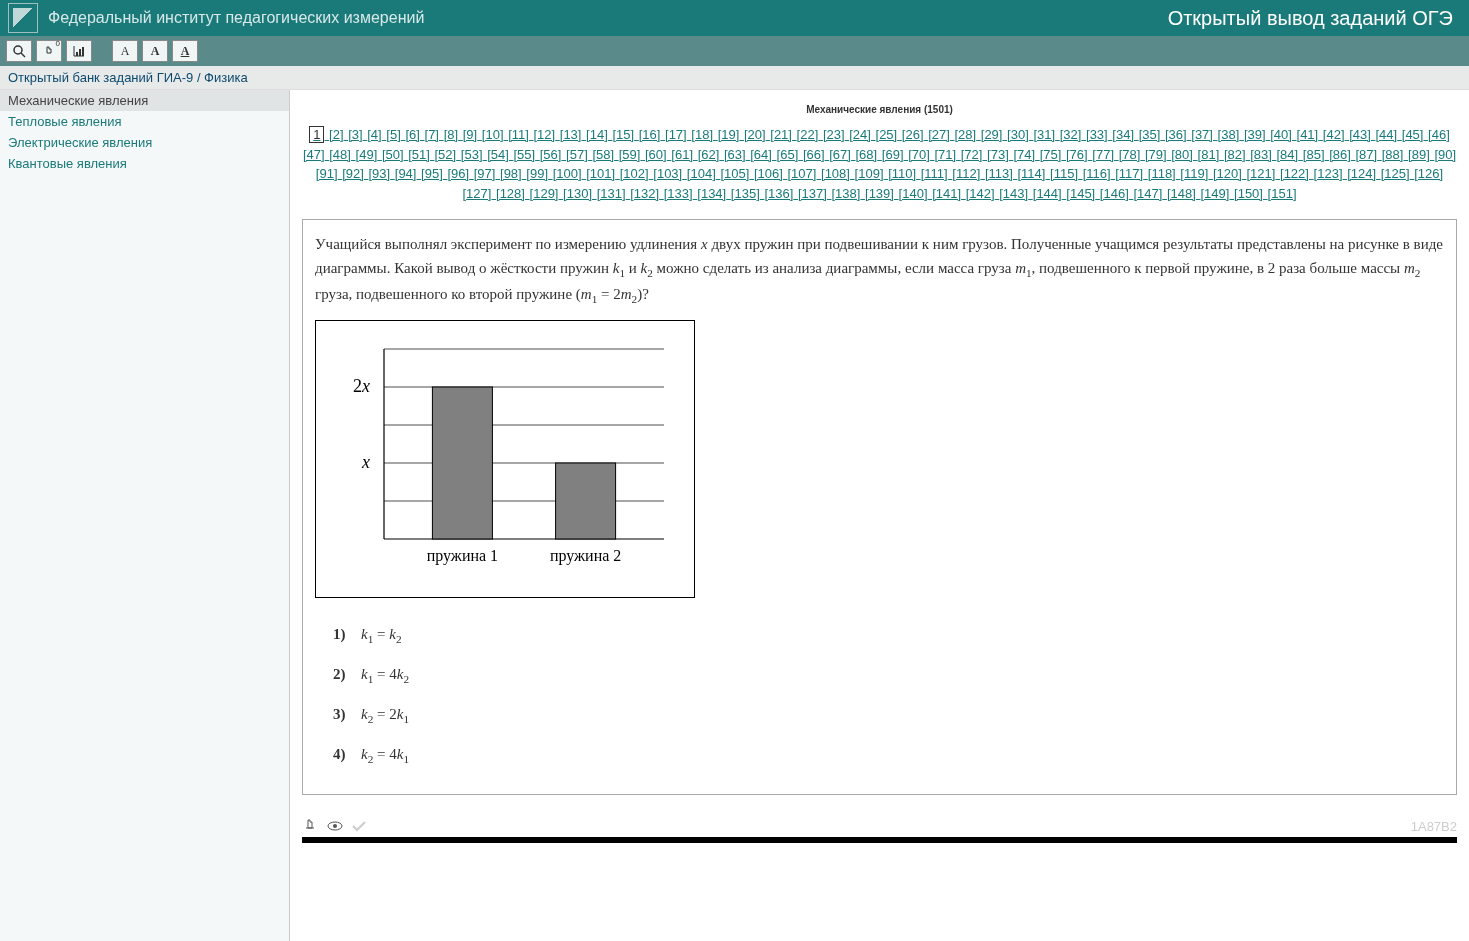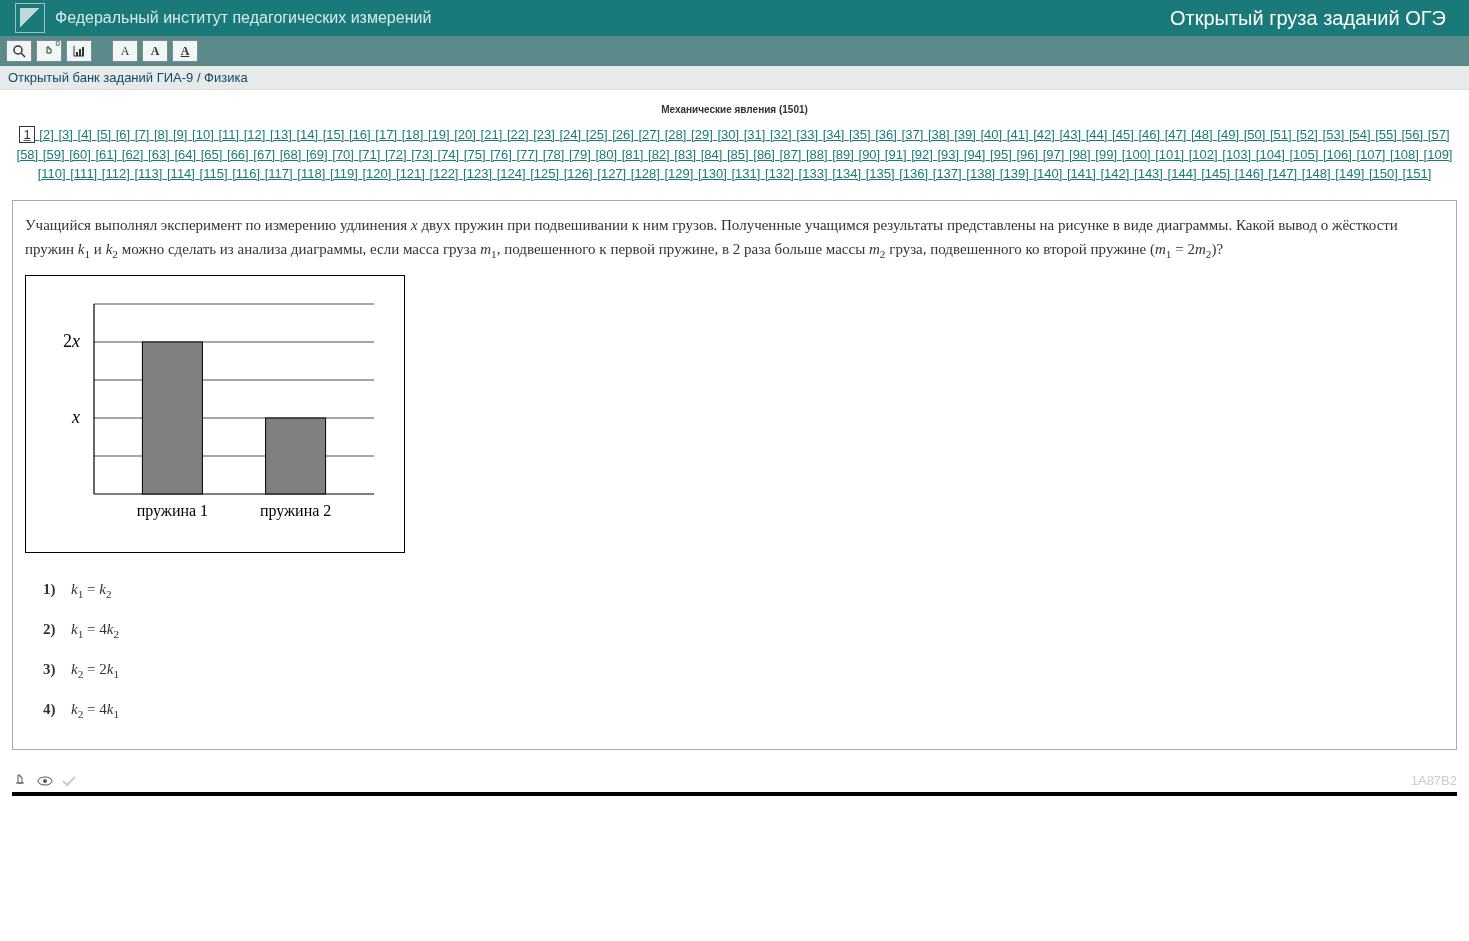--- a/index.html
+++ b/index.html
@@ -9,21 +9,21 @@
     font-size: 13px;
     background: #ffffff;
     color: #333;
   }
   .header {
     background: #1a7a7a;
     color: #d8e8e8;
     height: 36px;
     display: flex;
     align-items: center;
-    padding: 0 15px;
+    padding: 0 8px;
   }
   .logo {
     width: 30px;
     height: 30px;
     border: 1px solid #a0c0c0;
     margin-right: 10px;
     background: #1a7a7a;
     position: relative;
   }
   .logo::before {
@@ -163,21 +163,21 @@
   }
   .answer-num {
     font-weight: bold;
     width: 28px;
   }
   .task-footer {
     display: flex;
     align-items: center;
     padding: 2px 0;
     margin-bottom: 18px;
-    border-bottom: 4px solid #000000;
+    border-bottom: 6px solid #000000;
   }
   .footer-icon {
     width: 18px;
     height: 18px;
     margin-right: 6px;
     color: #555;
     font-size: 14px;
     cursor: pointer;
     display: flex;
     align-items: center;
@@ -188,21 +188,21 @@
     color: #ccc;
     font-size: 13px;
   }
 </style>
 </head>
 <body>
 
 <div class="header">
   <div class="logo"></div>
   <div class="header-title">Федеральный институт педагогических измерений</div>
-  <div class="header-right">Открытый груза заданий ОГЭ</div>
+  <div class="header-right">Открытый вывод заданий ОГЭ</div>
 </div>
 
 <div class="toolbar">
   <div class="toolbar-btn">
     <svg width="14" height="14" viewBox="0 0 14 14">
         <circle cx="6" cy="6" r="4" fill="none" stroke="#333" stroke-width="1.5"></circle>
         <line x1="9" y1="9" x2="13" y2="13" stroke="#333" stroke-width="1.5"></line>
       </svg>
   </div>
   <div class="toolbar-btn small-sup">
@@ -222,20 +222,26 @@
   </div>
   <div class="toolbar-gap"></div>
   <div class="toolbar-btn" style="font-family:serif;">A</div>
   <div class="toolbar-btn" style="font-family:serif;font-weight:bold;">A</div>
   <div class="toolbar-btn" style="font-family:serif;font-weight:bold;text-decoration:underline;">A</div>
 </div>
 
 <div class="breadcrumb">Открытый банк заданий ГИА-9 / Физика</div>
 
 <div class="layout">
+  <div class="sidebar">
+    <div class="sidebar-item active">Механические явления</div>
+    <div class="sidebar-item">Тепловые явления</div>
+    <div class="sidebar-item">Электрические явления</div>
+    <div class="sidebar-item">Квантовые явления</div>
+  </div>
 
   <div class="main">
     <div class="page-title">Механические явления (1501)</div>
     <div class="pager" id="pager"><span class="pg current">1</span> <span class="pg">[2]</span> <span class="pg">[3]</span> <span class="pg">[4]</span> <span class="pg">[5]</span> <span class="pg">[6]</span> <span class="pg">[7]</span> <span class="pg">[8]</span> <span class="pg">[9]</span> <span class="pg">[10]</span> <span class="pg">[11]</span> <span class="pg">[12]</span> <span class="pg">[13]</span> <span class="pg">[14]</span> <span class="pg">[15]</span> <span class="pg">[16]</span> <span class="pg">[17]</span> <span class="pg">[18]</span> <span class="pg">[19]</span> <span class="pg">[20]</span> <span class="pg">[21]</span> <span class="pg">[22]</span> <span class="pg">[23]</span> <span class="pg">[24]</span> <span class="pg">[25]</span> <span class="pg">[26]</span> <span class="pg">[27]</span> <span class="pg">[28]</span> <span class="pg">[29]</span> <span class="pg">[30]</span> <span class="pg">[31]</span> <span class="pg">[32]</span> <span class="pg">[33]</span> <span class="pg">[34]</span> <span class="pg">[35]</span> <span class="pg">[36]</span> <span class="pg">[37]</span> <span class="pg">[38]</span> <span class="pg">[39]</span> <span class="pg">[40]</span> <span class="pg">[41]</span> <span class="pg">[42]</span> <span class="pg">[43]</span> <span class="pg">[44]</span> <span class="pg">[45]</span> <span class="pg">[46]</span> <span class="pg">[47]</span> <span class="pg">[48]</span> <span class="pg">[49]</span> <span class="pg">[50]</span> <span class="pg">[51]</span> <span class="pg">[52]</span> <span class="pg">[53]</span> <span class="pg">[54]</span> <span class="pg">[55]</span> <span class="pg">[56]</span> <span class="pg">[57]</span> <span class="pg">[58]</span> <span class="pg">[59]</span> <span class="pg">[60]</span> <span class="pg">[61]</span> <span class="pg">[62]</span> <span class="pg">[63]</span> <span class="pg">[64]</span> <span class="pg">[65]</span> <span class="pg">[66]</span> <span class="pg">[67]</span> <span class="pg">[68]</span> <span class="pg">[69]</span> <span class="pg">[70]</span> <span class="pg">[71]</span> <span class="pg">[72]</span> <span class="pg">[73]</span> <span class="pg">[74]</span> <span class="pg">[75]</span> <span class="pg">[76]</span> <span class="pg">[77]</span> <span class="pg">[78]</span> <span class="pg">[79]</span> <span class="pg">[80]</span> <span class="pg">[81]</span> <span class="pg">[82]</span> <span class="pg">[83]</span> <span class="pg">[84]</span> <span class="pg">[85]</span> <span class="pg">[86]</span> <span class="pg">[87]</span> <span class="pg">[88]</span> <span class="pg">[89]</span> <span class="pg">[90]</span> <span class="pg">[91]</span> <span class="pg">[92]</span> <span class="pg">[93]</span> <span class="pg">[94]</span> <span class="pg">[95]</span> <span class="pg">[96]</span> <span class="pg">[97]</span> <span class="pg">[98]</span> <span class="pg">[99]</span> <span class="pg">[100]</span> <span class="pg">[101]</span> <span class="pg">[102]</span> <span class="pg">[103]</span> <span class="pg">[104]</span> <span class="pg">[105]</span> <span class="pg">[106]</span> <span class="pg">[107]</span> <span class="pg">[108]</span> <span class="pg">[109]</span> <span class="pg">[110]</span> <span class="pg">[111]</span> <span class="pg">[112]</span> <span class="pg">[113]</span> <span class="pg">[114]</span> <span class="pg">[115]</span> <span class="pg">[116]</span> <span class="pg">[117]</span> <span class="pg">[118]</span> <span class="pg">[119]</span> <span class="pg">[120]</span> <span class="pg">[121]</span> <span class="pg">[122]</span> <span class="pg">[123]</span> <span class="pg">[124]</span> <span class="pg">[125]</span> <span class="pg">[126]</span> <span class="pg">[127]</span> <span class="pg">[128]</span> <span class="pg">[129]</span> <span class="pg">[130]</span> <span class="pg">[131]</span> <span class="pg">[132]</span> <span class="pg">[133]</span> <span class="pg">[134]</span> <span class="pg">[135]</span> <span class="pg">[136]</span> <span class="pg">[137]</span> <span class="pg">[138]</span> <span class="pg">[139]</span> <span class="pg">[140]</span> <span class="pg">[141]</span> <span class="pg">[142]</span> <span class="pg">[143]</span> <span class="pg">[144]</span> <span class="pg">[145]</span> <span class="pg">[146]</span> <span class="pg">[147]</span> <span class="pg">[148]</span> <span class="pg">[149]</span> <span class="pg">[150]</span> <span class="pg">[151]</span></div>
 
     <div class="task">
       <div class="task-text">
         <span>Учащийся выполнял эксперимент по измерению удлинения </span><i>x</i><span> двух пружин при подвешивании к ним грузов. Полученные учащимся результаты представлены на рисунке в виде диаграммы. Какой вывод о жёсткости пружин </span><i>k</i><sub>1</sub><span> и </span><i>k</i><sub>2</sub><span> можно сделать из анализа диаграммы, если масса груза </span><i>m</i><sub>1</sub><span>, подвешенного к первой пружине, в 2 раза больше массы </span><i>m</i><sub>2</sub><span> груза, подвешенного ко второй пружине (</span><i>m</i><sub>1</sub> = 2<i>m</i><sub>2</sub><span>)?</span>
       </div>
 

